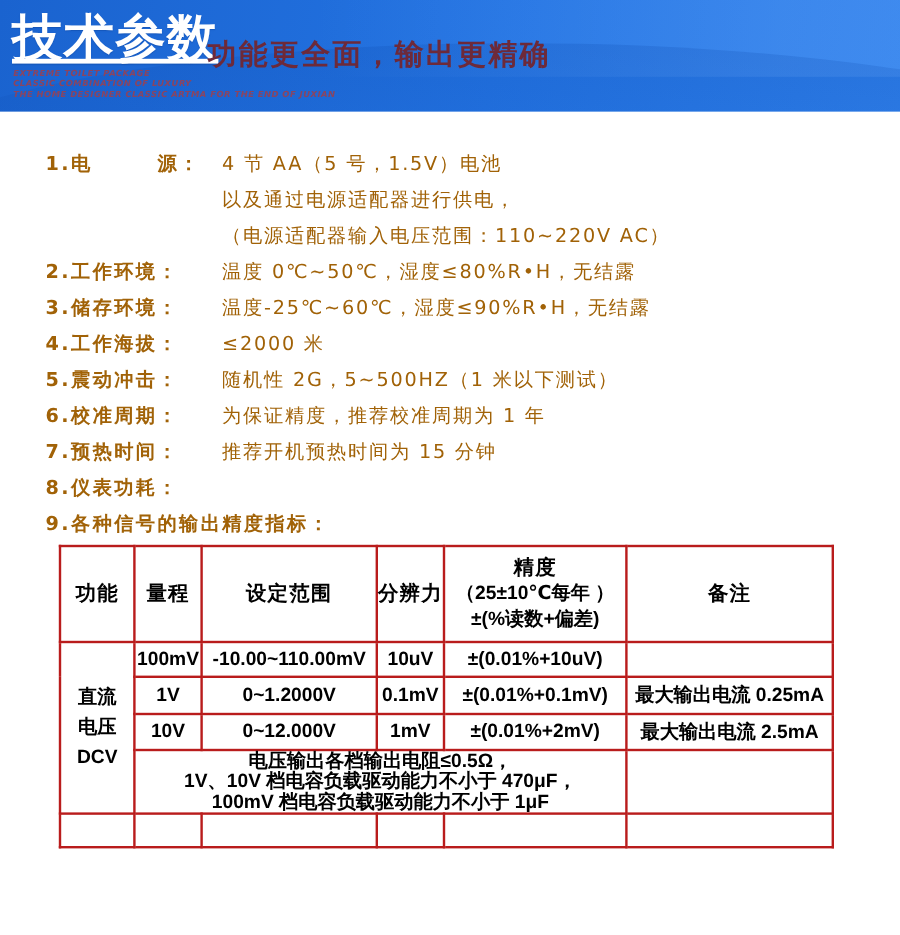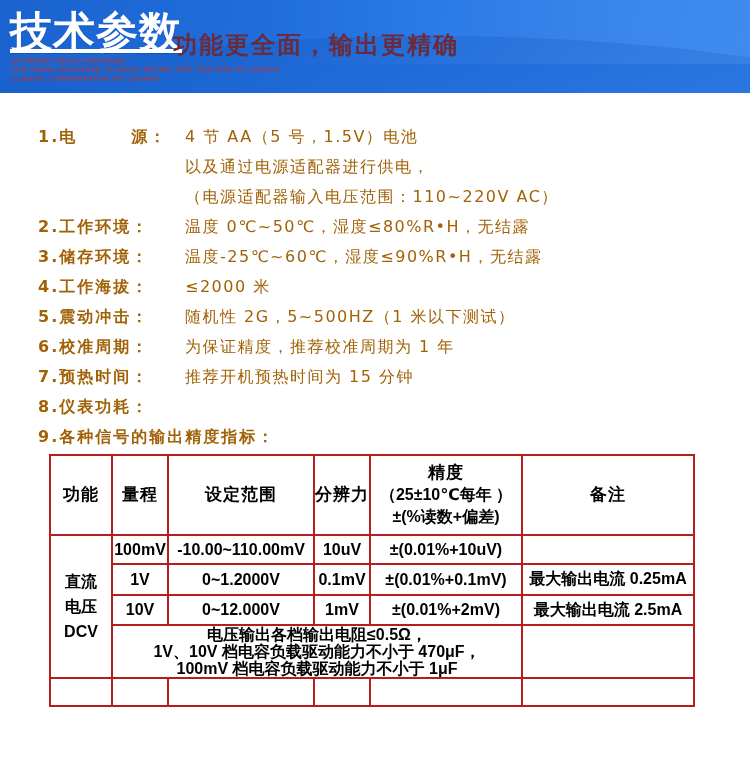--- a/index.html
+++ b/index.html
@@ -26,21 +26,21 @@
     position:absolute;left:10px;top:9px;
     color:#ffffff;font-size:42px;line-height:46px;font-weight:900;
     letter-spacing:1px;text-shadow:0 1px 1px rgba(0,40,110,.25);text-decoration:underline;
   }
   .hero-sub{
     position:absolute;left:173px;top:29px;
     color:#6d2a3a;font-size:24px;font-weight:700;letter-spacing:2px;
   }
   .hero-tag{
     position:absolute;left:11px;top:57px;
-    color:#8a4560;font-size:7px;line-height:9px;font-weight:700;letter-spacing:.4px;
+    color:#8a4560;font-size:7px;line-height:9px;font-weight:700;letter-spacing:.4px;font-style:italic;
   }
   
   .specs{margin:29px 18px 0 38px;color:#a16207;}
   .spec{display:flex;align-items:flex-start;}
   .spec .lbl{
     flex:none;min-width:147px;font-weight:700;font-size:16px;line-height:30px;
     letter-spacing:2px;white-space:nowrap;
   }
   .spec .cnt{font-size:16px;line-height:30px;letter-spacing:1.5px;white-space:nowrap;}
   
@@ -68,22 +68,22 @@
 </style>
 </head>
 <body>
 
 <div class="hero">
   <div class="hero-wave"></div>
   <div class="hero-title">技术参数</div>
   <div class="hero-sub">功能更全面，输出更精确</div>
   <div class="hero-tag">
     <div>EXTREME TOILET PACKAGE</div>
+    <div>CLASSIC COMBINATION OF LUXURY</div>
     <div>THE HOME DESIGNER CLASSIC ARTMA FOR THE END OF JUXIAN</div>
-    <div>CLASSIC COMBINATION OF LUXURY</div>
   </div>
 </div>
 
 <div class="specs">
   <div class="spec">
     <span class="lbl">1.电　　　源：</span>
     <div class="cnt">
       <div>4 节 AA（5 号，1.5V）电池</div>
       <div>以及通过电源适配器进行供电，</div>
       <div>（电源适配器输入电压范围：110~220V AC）</div>

